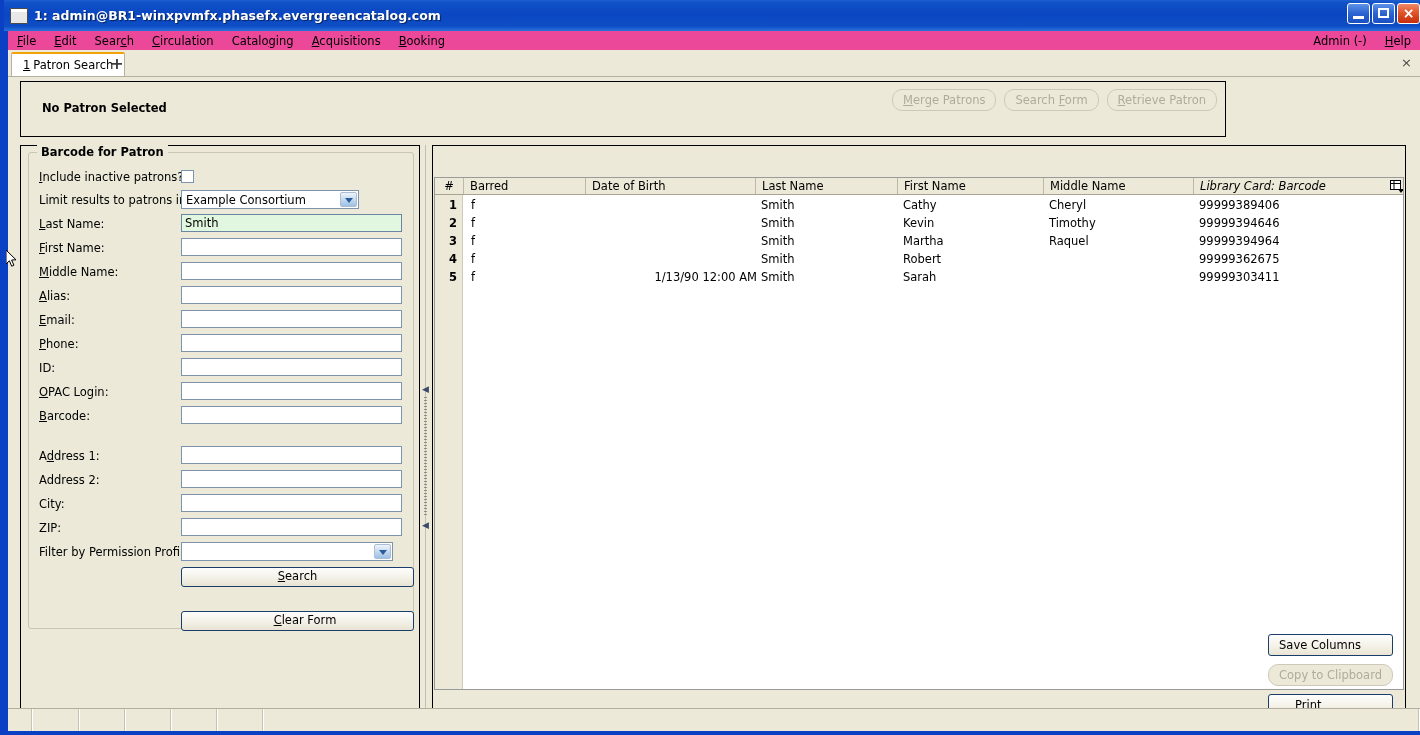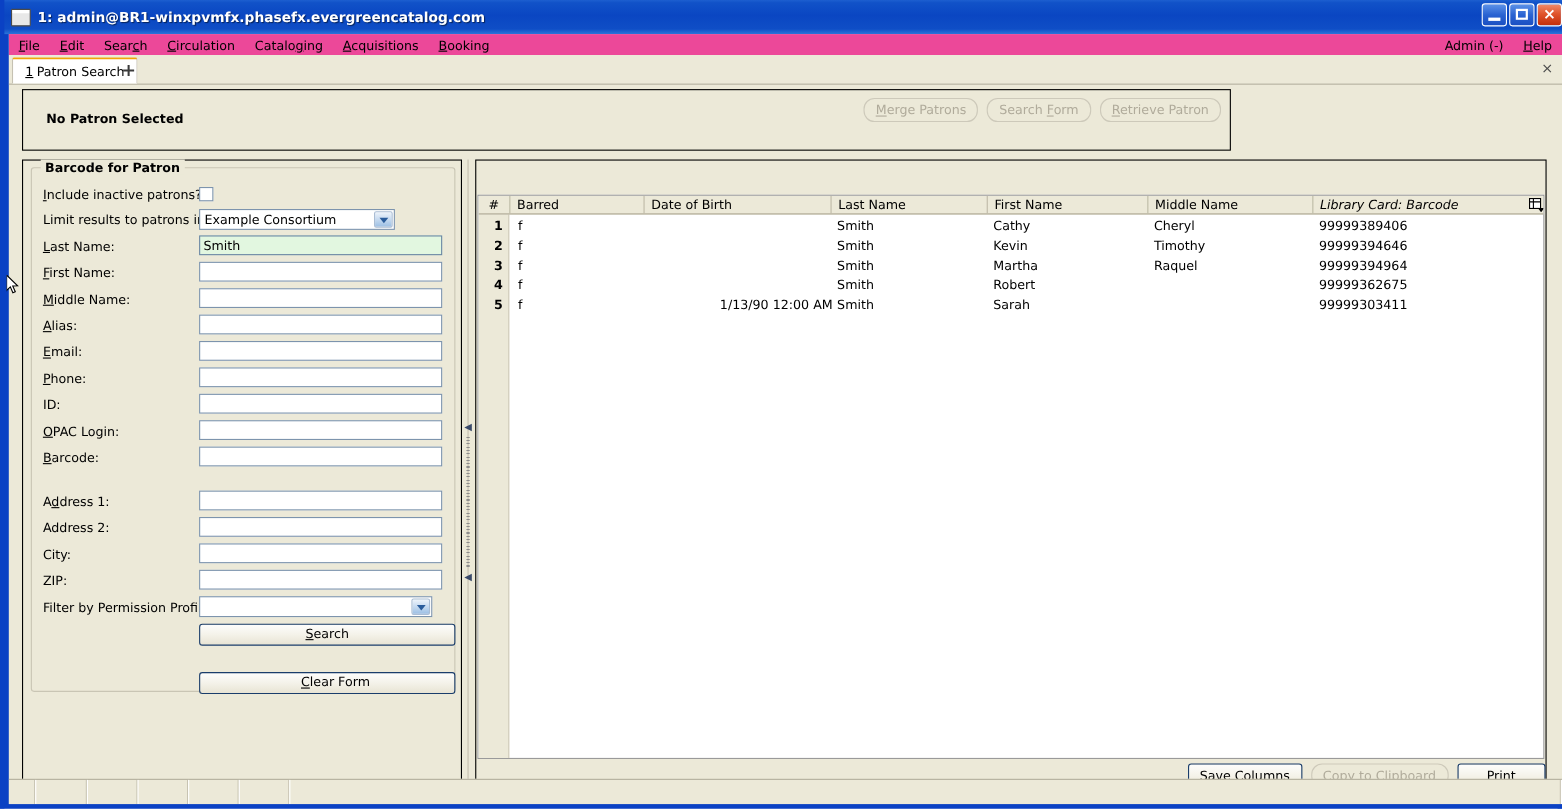--- a/index.html
+++ b/index.html
@@ -155,21 +155,21 @@
     right: 8px; top: 6px;
     font-size: 13px;
     color: #4a4a4a;
     line-height: 13px;
   }
 
   
   #patron-header {
     position: absolute;
     left: 12px; top: 50px;
-    width: 1099px; height: 56px;
+    width: 1206px; height: 56px;
     background: #ece9d8;
     border: 1px solid #000000;
     box-sizing: border-box;
   }
   #patron-header .ptitle {
     position: absolute;
     left: 21px; top: 19px;
     font-size: 11.5px;
     font-weight: bold;
   }
@@ -406,23 +406,24 @@
   }
   .gcell.num {
     font-weight: bold;
     left: 0; width: 22px;
     text-align: right;
   }
   .gcell.dob { text-align: right; }
 
   #grid-buttons {
     position: absolute;
-    right: 0; bottom: 6px;
+    right: 12px; bottom: 6px;
     display: flex;
     gap: 8px;
+    flex-direction: column;
   }
 
   
   #statusbar {
     position: absolute;
     left: 0; bottom: 0;
     width: 1412px; height: 22px;
     background: #ece9d8;
     border-top: 1px solid #b3ae9d;
     display: flex;

